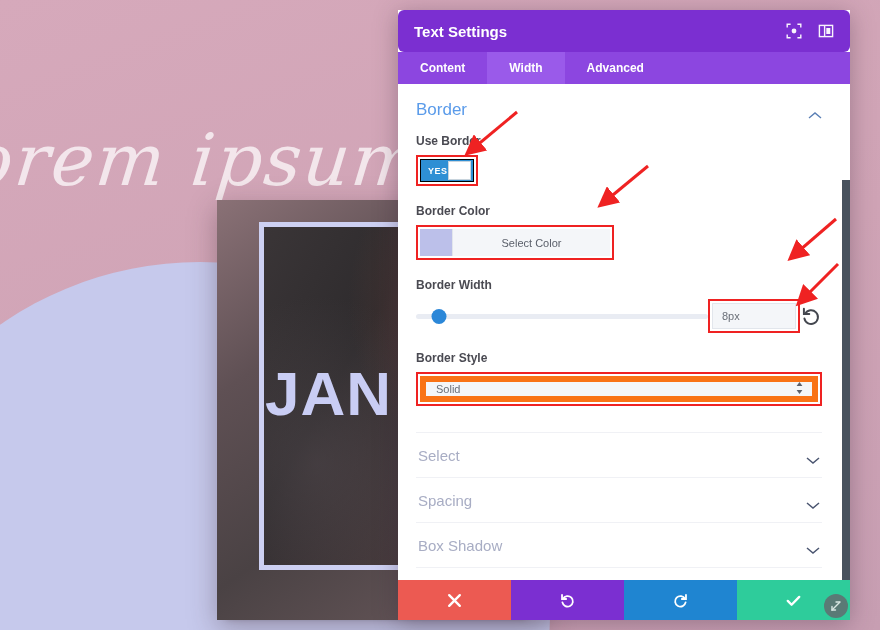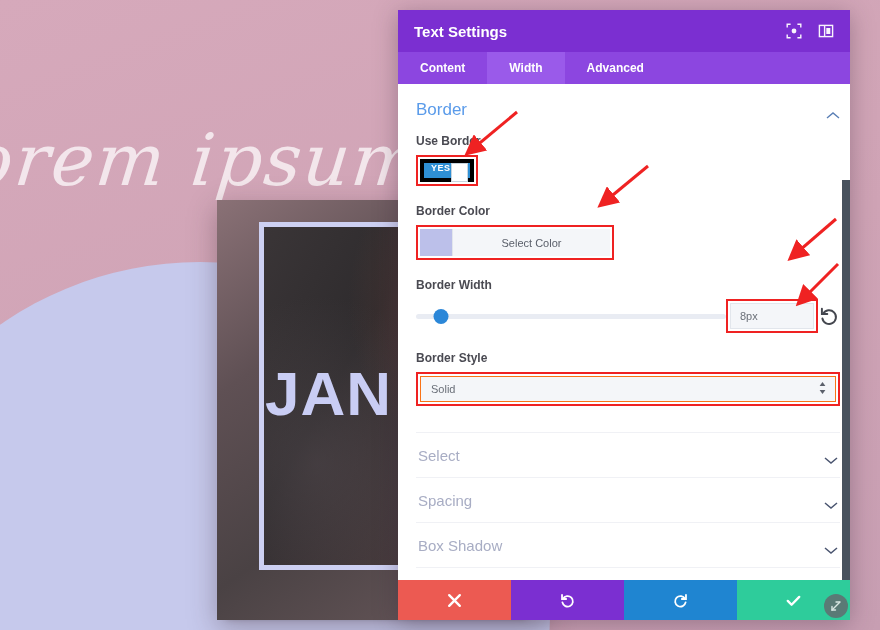--- a/index.html
+++ b/index.html
@@ -82,20 +82,21 @@
     display: flex; flex-direction: column;
     overflow: hidden;
   }
 
   .panel-titlebar {
     height: 42px;
     background: #7b2fd1;
     display: flex; align-items: center;
     padding: 0 16px;
     flex: 0 0 auto;
+    border-radius: 6px;
   }
   .panel-title {
     color: #fff; font-size: 15px; font-weight: bold;
     flex: 1 1 auto;
   }
   .title-icons { display: flex; gap: 16px; align-items: center; }
   .ticon { width: 16px; height: 16px; opacity: .95; }
 
   .panel-tabs {
     height: 32px;
@@ -110,21 +111,21 @@
     cursor: pointer;
   }
   .tab.active { background: #9a5aea; }
 
   .panel-body {
     flex: 1 1 auto;
     position: relative;
     background: #fff;
     overflow: hidden;
   }
-  .scroll-area { padding: 16px 10px 0 18px; }
+  .scroll-area { padding: 16px 28px 0 18px; }
 
   
   .section-head-open {
     display: flex; align-items: center; justify-content: space-between;
     margin-bottom: 14px;
   }
   .section-title-open {
     color: #5a9bea; font-size: 17px; font-weight: normal;
   }
   .chev { width: 14px; height: 9px; }
@@ -134,22 +135,22 @@
     font-size: 12px; color: #4a4a52; font-weight: bold;
     margin-bottom: 7px;
   }
 
   
   .hl { border: 2px solid #ef2222; }
   .toggle-wrap { display: inline-block; padding: 2px; }
   .toggle {
     width: 54px; height: 23px;
     background: #2e8fd4;
-    display: flex; 
-    border: 4px solid #000000;
+    display: flex; align-items: center;
+    border: 1px solid #000000;
     cursor: pointer;
   }
   .toggle-text {
     color: #fff; font-size: 9px; font-weight: bold;
     padding-left: 7px; letter-spacing: .5px;
   }
   .toggle-knob {
     margin-left: auto;
     width: 26px; height: 19px;
     background: #fff; border: 1px solid #c8d4dd;
@@ -197,21 +198,21 @@
   .reset-btn {
     width: 22px; height: 22px;
     display: flex; align-items: center; justify-content: center;
     cursor: pointer;
   }
 
   
   .select-box {
     height: 26px;
     background: #f4f6f9;
-    border: 1px solid #f97316;
+    border: 6px solid #f97316;
     display: flex; align-items: center;
     padding: 0 8px 0 10px;
     font-size: 11px; color: #6a6f78;
     cursor: pointer;
   }
   .select-val { flex: 1 1 auto; }
 
   
   .hl-box { padding: 2px; display: block; }
 

